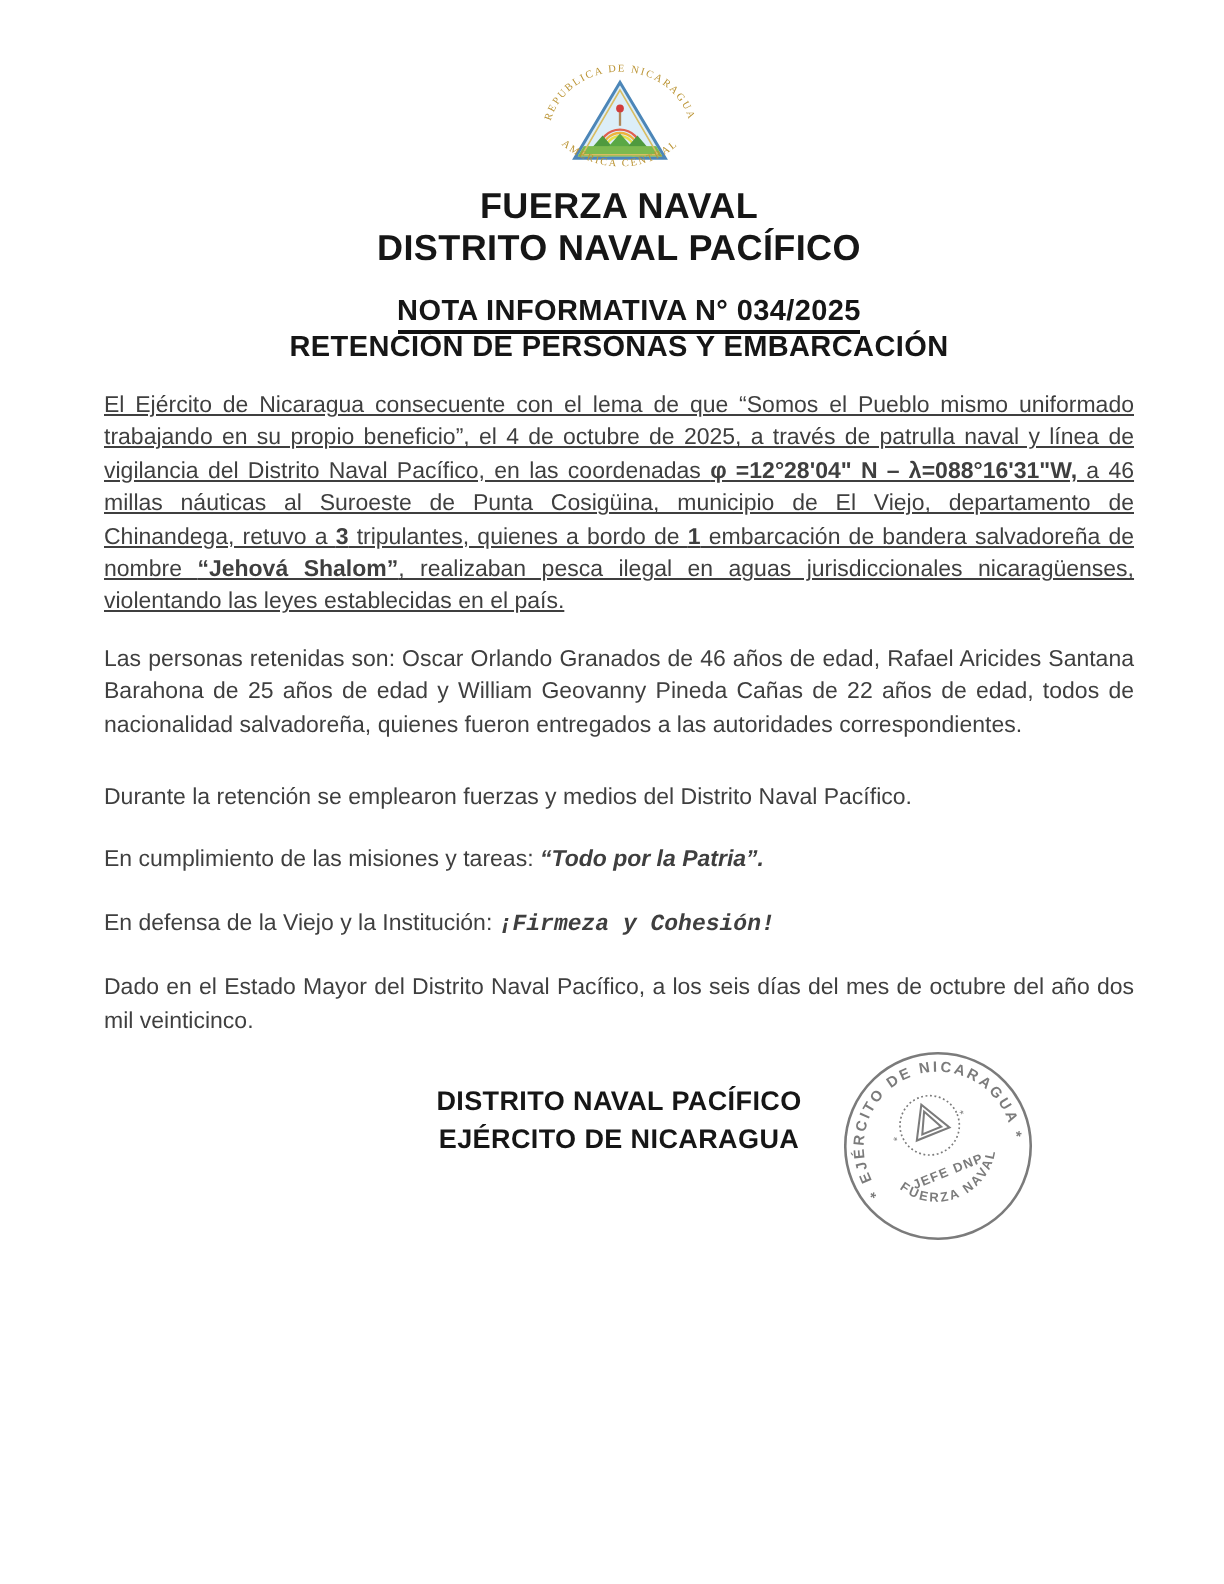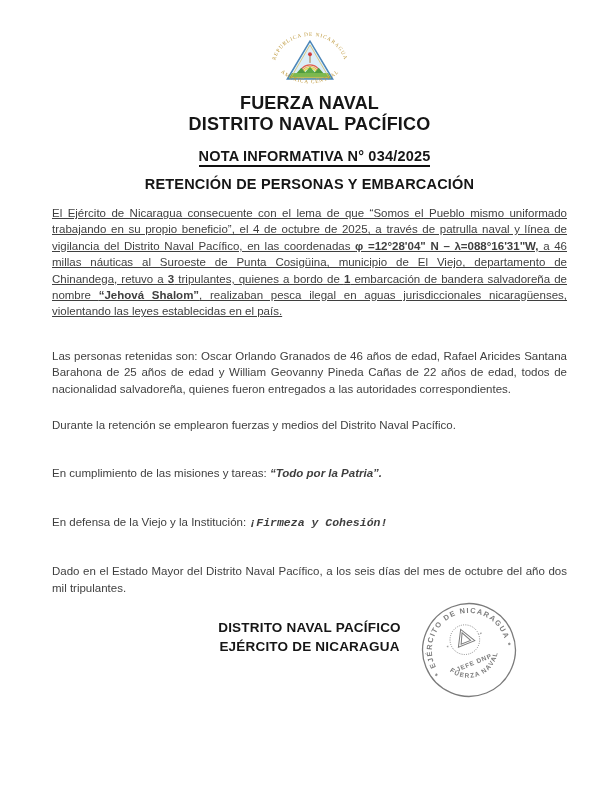--- a/index.html
+++ b/index.html
@@ -20,28 +20,28 @@
   .arc-text{fill:var(--emblem_gold);font-size:5.4px;letter-spacing:1px;font-family:"Liberation Serif","DejaVu Serif",serif;}
   .tri-outline{fill:#eaf5fb;stroke:var(--triangle_blue);stroke-width:2;}
   .tri-gold{fill:none;stroke:#d9bd62;stroke-width:0.8;}
 
   .title-block{text-align:center;margin-top:3px;color:var(--heading);
     font-weight:bold;font-size:18px;line-height:21px;letter-spacing:0.2px;}
   .note-number{text-align:center;margin-top:12px;}
   .note-number span{
     color:var(--heading);font-weight:bold;font-size:14.5px;
     border-bottom:2px solid #111;padding-bottom:1px;letter-spacing:0.2px;margin-left:10px;}
-  .subject{text-align:center;margin-top:11px;color:var(--heading);
+  .subject{text-align:center;margin-top:1px;color:var(--heading);
     font-weight:bold;font-size:14.5px;letter-spacing:0.2px;}
 
   .body-p{
-    font-size:11.5px;line-height:16.4px;text-align:justify;margin-top:28px;}
+    font-size:11.5px;line-height:16.4px;text-align:justify;margin-top:12px;}
   .body-p.first{margin-top:13px;text-decoration:underline;}
   .body-p.gap-before{margin-top:20px;}
-  .body-p.single{margin-top:32px;}
+  .body-p.single{margin-top:15px;}
 
   .signature-area{position:relative;margin-top:19px;height:120px;}
   .sig-text{text-align:center;color:var(--heading);font-weight:bold;
     font-size:13.5px;line-height:19px;padding-top:3px;letter-spacing:0.2px;}
 
   .stamp{position:absolute;left:366px;top:-16px;width:102px;height:102px;
     transform:rotate(-22deg);opacity:0.82;}
   .stamp svg{display:block;}
   .stamp-line{fill:none;stroke:var(--stamp_ink);stroke-width:1.4;}
   .stamp-arc-top{fill:var(--stamp_ink);font-size:8px;font-weight:bold;letter-spacing:1.4px;}
@@ -97,21 +97,21 @@
     <span>NOTA INFORMATIVA N° 034/2025</span>
   </div>
 
   <div class="subject">RETENCIÓN DE PERSONAS Y EMBARCACIÓN</div>
 
   <p class="body-p first"><span>El Ejército de Nicaragua consecuente con el lema de que “Somos el Pueblo mismo uniformado trabajando en su propio beneficio”, el 4 de octubre de 2025, a través de patrulla naval y línea de vigilancia del Distrito Naval Pacífico, en las coordenadas </span><span style="font-weight: bold;">φ =12°28'04" N – λ=088°16'31"W,</span><span> a 46 millas náuticas al Suroeste de Punta Cosigüina, municipio de El Viejo, departamento de Chinandega, retuvo a </span><span style="font-weight: bold;">3</span><span> tripulantes, quienes a bordo de </span><span style="font-weight: bold;">1</span><span> embarcación de bandera salvadoreña de nombre </span><span style="font-weight: bold;">“Jehová Shalom”</span><span>, realizaban pesca ilegal en aguas jurisdiccionales nicaragüenses, violentando las leyes establecidas en el país.</span></p>
   <p class="body-p">Las personas retenidas son: Oscar Orlando Granados de 46 años de edad, Rafael Aricides Santana Barahona de 25 años de edad y William Geovanny Pineda Cañas de 22 años de edad, todos de nacionalidad salvadoreña, quienes fueron entregados a las autoridades correspondientes.</p>
   <p class="body-p gap-before">Durante la retención se emplearon fuerzas y medios del Distrito Naval Pacífico.</p>
   <p class="body-p single"><span>En cumplimiento de las misiones y tareas: </span><span style="font-weight: bold; font-style: italic;">“Todo por la Patria”.</span></p>
   <p class="body-p single"><span>En defensa de la Viejo y la Institución: </span><span style="font-weight: bold; font-style: italic; font-family: Liberation Mono, monospace;">¡Firmeza y Cohesión!</span></p>
-  <p class="body-p single">Dado en el Estado Mayor del Distrito Naval Pacífico, a los seis días del mes de octubre del año dos mil tripulantes.</p>
+  <p class="body-p single">Dado en el Estado Mayor del Distrito Naval Pacífico, a los seis días del mes de octubre del año dos mil veinticinco.</p>
 
   <div class="signature-area">
     <div class="sig-text">
       <div>DISTRITO NAVAL PACÍFICO</div>
       <div>EJÉRCITO DE NICARAGUA</div>
     </div>
 
     <div class="stamp">
       <svg width="102" height="102" viewBox="0 0 110 110">
         <defs>

